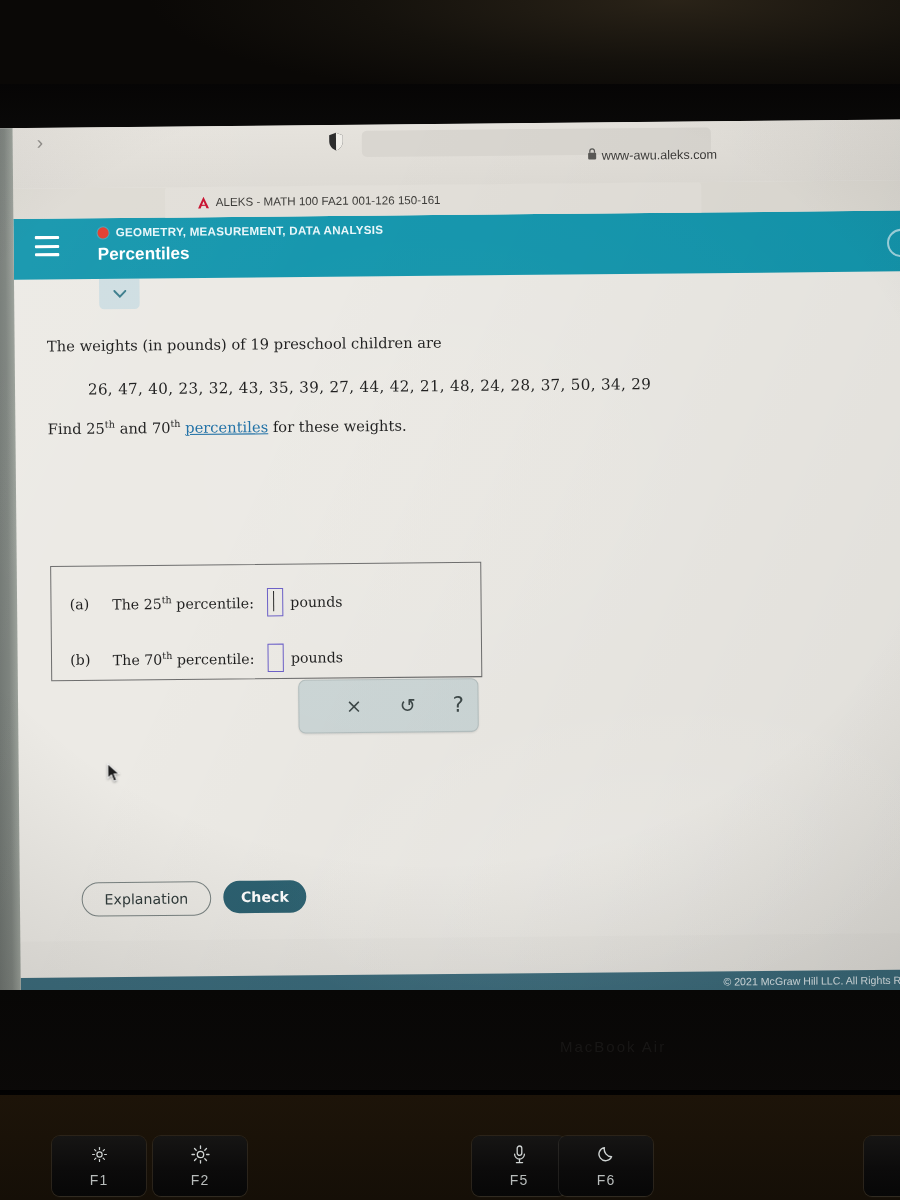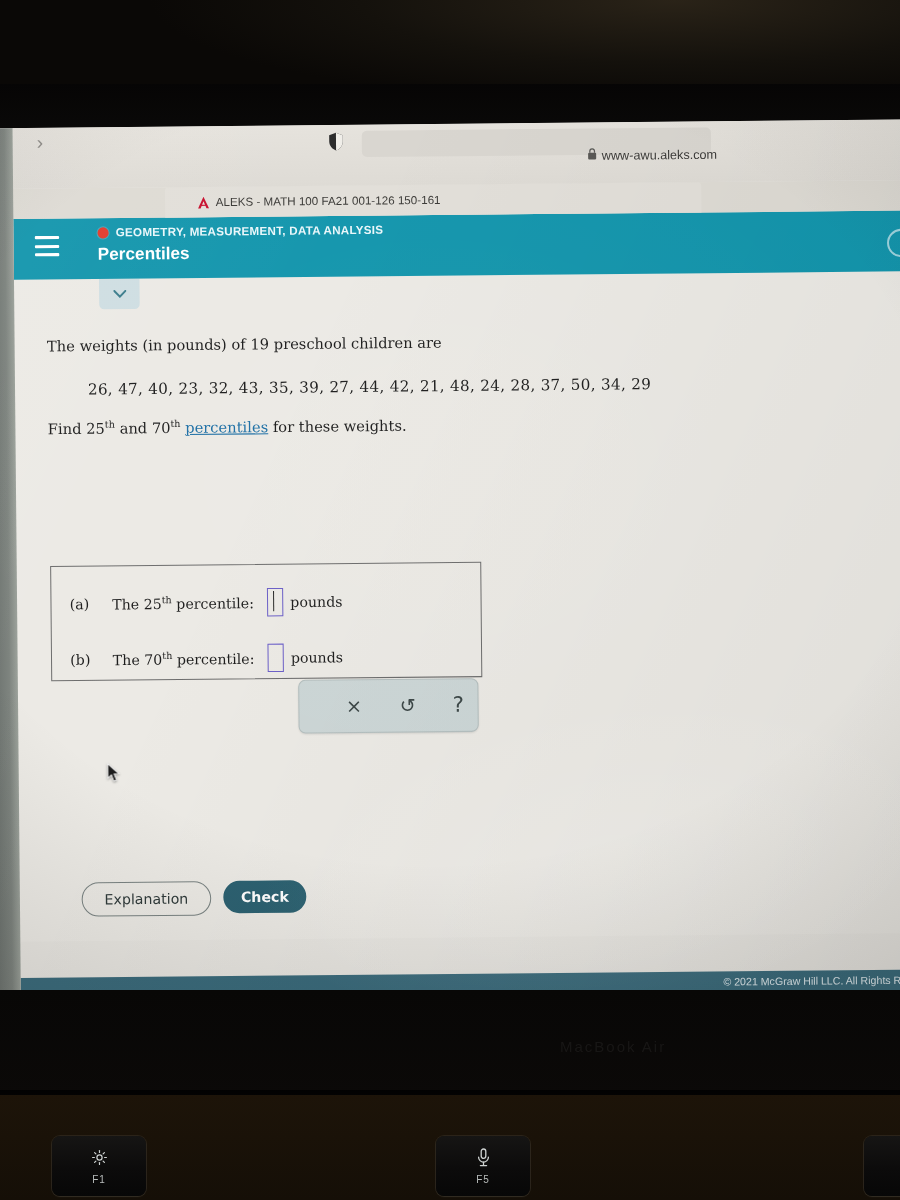--- a/index.html
+++ b/index.html
@@ -64,21 +64,21 @@
     position: absolute; top: 0;
     width: 94px; height: 60px;
     border-radius: 8px;
     background: linear-gradient(180deg, #161514 0%, #0c0b0b 55%, #070707 100%);
     box-shadow: 0 0 0 1px rgba(120,115,108,.18), 0 1px 2px rgba(255,250,240,.07);
     display: flex; flex-direction: column;
     align-items: center; justify-content: center;
     color: #cfd3d2;
   }
   .fkey .glyph { font-size: 17px; line-height: 18px; height: 20px; display: flex; align-items: center; }
-  .fkey .flabel { font-size: 10px; letter-spacing: 1px; color: #b9bdbc; margin-top: 7px; }
+  .fkey .flabel { font-size: 14px; letter-spacing: 1px; color: #b9bdbc; margin-top: 7px; }
   .fkey svg { display: block; }
 
   
   #screen {
     position: absolute;
     left: 0; top: 128px;
     width: 900px; height: 862px;
     background: #e9e7e2;
     overflow: hidden;
     transform: rotate(-0.55deg) scale(1.012);
@@ -475,35 +475,61 @@
             <line x1="3.6" y1="3.6" x2="4.9" y2="4.9"></line>
               <line x1="12.1" y1="12.1" x2="13.4" y2="13.4"></line>
             <line x1="13.4" y1="3.6" x2="12.1" y2="4.9"></line>
               <line x1="4.9" y1="12.1" x2="3.6" y2="13.4"></line>
           </g>
         </svg>
       </span>
       <span class="flabel">F1</span>
     </div>
 
-
-
-
-    <div class="fkey" style="left:436px">
+    <div class="fkey" style="left:153px">
+      <span class="glyph">
+        <svg width="19" height="19" viewBox="0 0 19 19">
+          <circle cx="9.5" cy="9.5" r="3.2" fill="none" stroke="#cfd3d2" stroke-width="1.3"></circle>
+          <g stroke="#cfd3d2" stroke-width="1.3" stroke-linecap="round">
+            <line x1="9.5" y1="1" x2="9.5" y2="3.4"></line>
+              <line x1="9.5" y1="15.6" x2="9.5" y2="18"></line>
+            <line x1="1" y1="9.5" x2="3.4" y2="9.5"></line>
+              <line x1="15.6" y1="9.5" x2="18" y2="9.5"></line>
+            <line x1="3.5" y1="3.5" x2="5.2" y2="5.2"></line>
+              <line x1="13.8" y1="13.8" x2="15.5" y2="15.5"></line>
+            <line x1="15.5" y1="3.5" x2="13.8" y2="5.2"></line>
+              <line x1="5.2" y1="13.8" x2="3.5" y2="15.5"></line>
+          </g>
+        </svg>
+      </span>
+      <span class="flabel">F2</span>
+    </div>
+
+
+
+    <div class="fkey" style="left:472px">
       <span class="glyph">
         <svg width="13" height="19" viewBox="0 0 13 19">
           <rect x="4.2" y="1" width="4.6" height="9.4" rx="2.3" fill="none" stroke="#cfd3d2" stroke-width="1.3"></rect>
           <path d="M1.6 9.2 A4.9 4.9 0 0 0 11.4 9.2" fill="none" stroke="#cfd3d2" stroke-width="1.3" stroke-linecap="round"></path>
           <line x1="6.5" y1="14.2" x2="6.5" y2="17.4" stroke="#cfd3d2" stroke-width="1.3" stroke-linecap="round"></line>
           <line x1="3.4" y1="17.6" x2="9.6" y2="17.6" stroke="#cfd3d2" stroke-width="1.3" stroke-linecap="round"></line>
         </svg>
       </span>
       <span class="flabel">F5</span>
     </div>
 
+    <div class="fkey" style="left:559px">
+      <span class="glyph">
+        <svg width="17" height="17" viewBox="0 0 17 17">
+          <path d="M13.6 10.8 A6.6 6.6 0 1 1 6.4 1.6 A7.6 7.6 0 0 0 13.6 10.8 Z" fill="none" stroke="#cfd3d2" stroke-width="1.4" stroke-linejoin="round"></path>
+        </svg>
+      </span>
+      <span class="flabel">F6</span>
+    </div>
 
 
 
     <div class="fkey" style="left:864px">
       
       
     </div>
 
   </div>
 </div>

